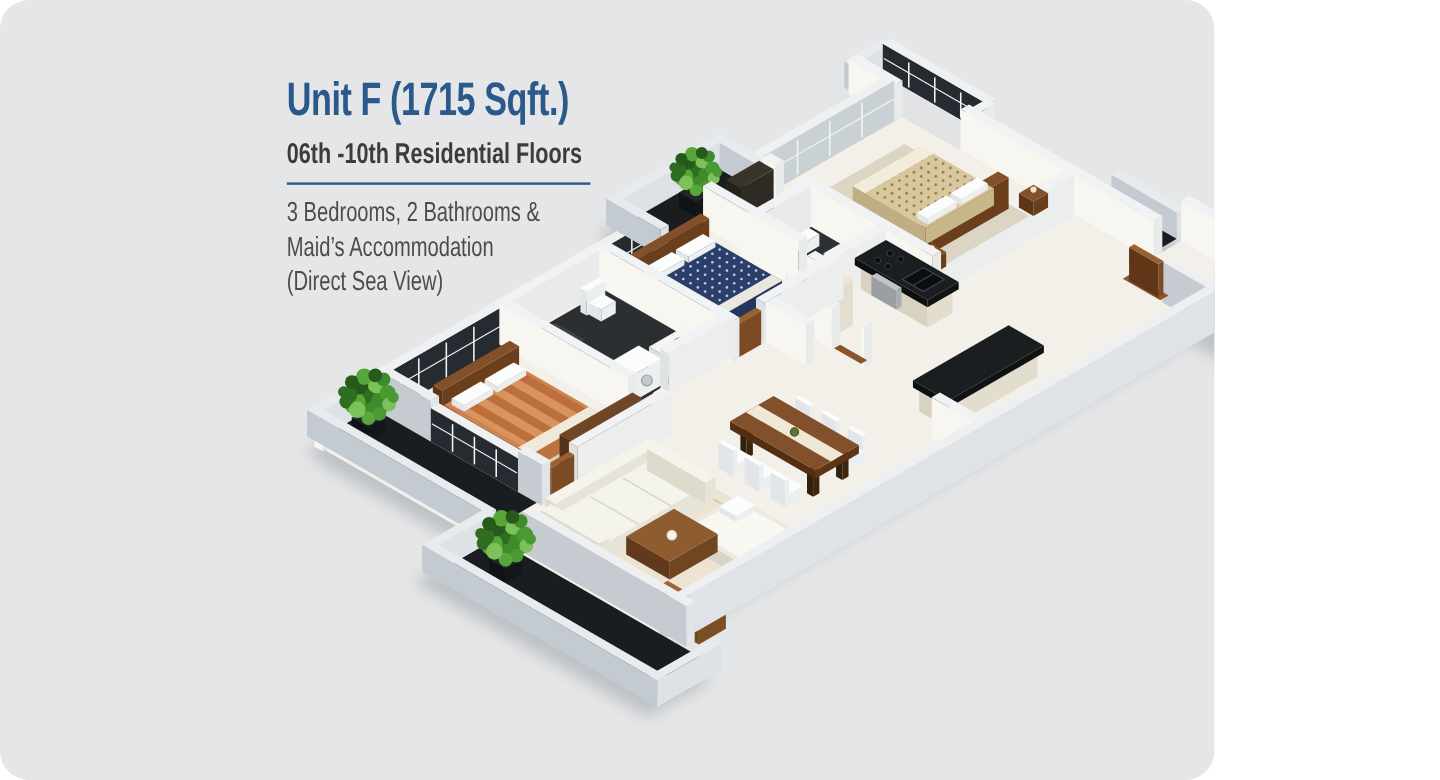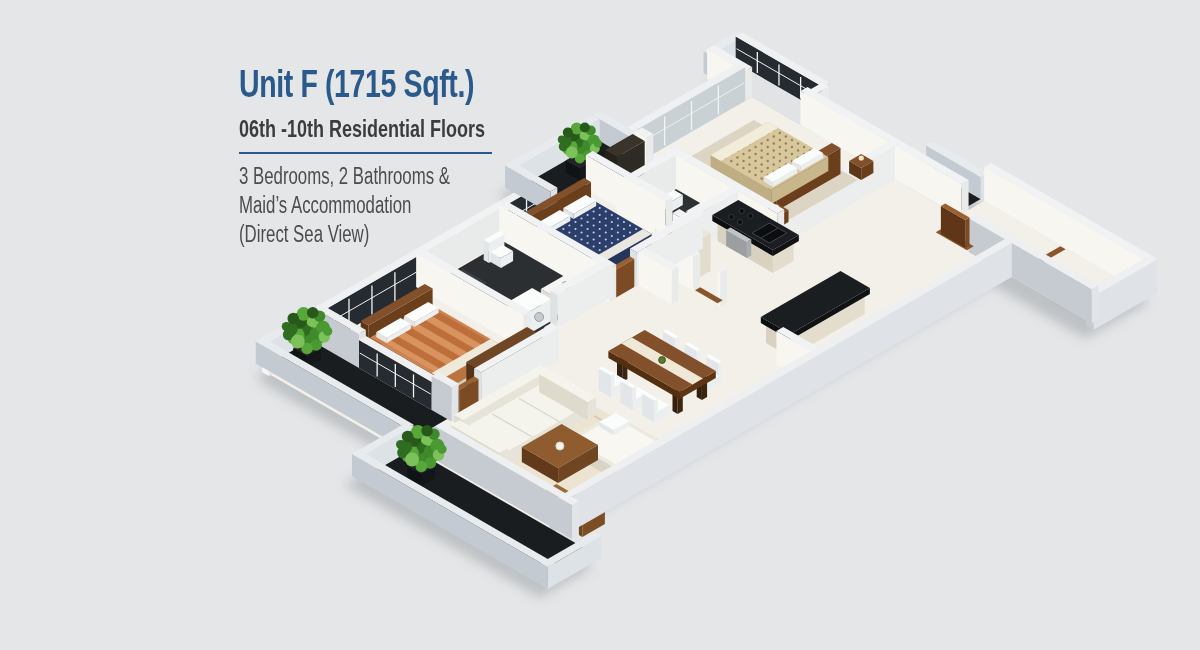--- a/index.html
+++ b/index.html
@@ -1,17 +1,17 @@
 <!DOCTYPE html>
 <html><head>
 <meta charset="utf-8">
 <style>
   html,body{margin:0;padding:0;}
-  .stage{position:relative;width:1200px;height:650px;background:#e5e6e7;overflow:hidden;
-         font-family:"Liberation Sans",sans-serif;}
+  .stage{position:relative;width:1012px;height:650px;background:#e5e6e7;overflow:hidden;
+         font-family:"Liberation Sans",sans-serif;border-radius:24px;}
   .info{position:absolute;left:239px;top:62px;z-index:5;}
   .info h1{margin:0;font-size:39px;font-weight:bold;letter-spacing:-0.5px;white-space:nowrap;
            transform:scaleX(0.73);transform-origin:left top;}
   .info h2{margin:9px 0 0 0;font-size:24px;font-weight:bold;white-space:nowrap;
            transform:scaleX(0.75);transform-origin:left top;}
   .divider{width:253px;height:2px;margin:9px 0 8px 0;}
   .desc{font-size:23px;line-height:1.27;white-space:nowrap;font-weight:400;
         transform:scaleX(0.73);transform-origin:left top;}
   svg{position:absolute;left:0;top:0;}
 </style>

